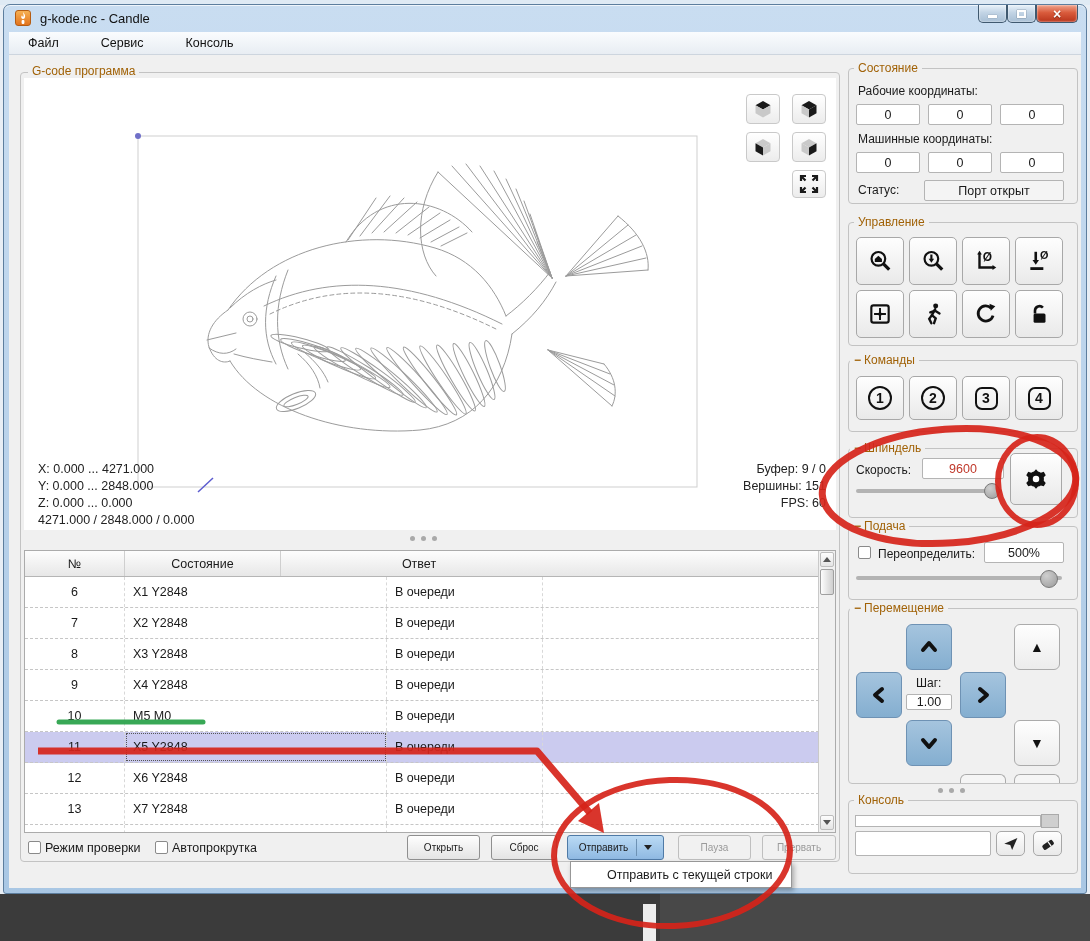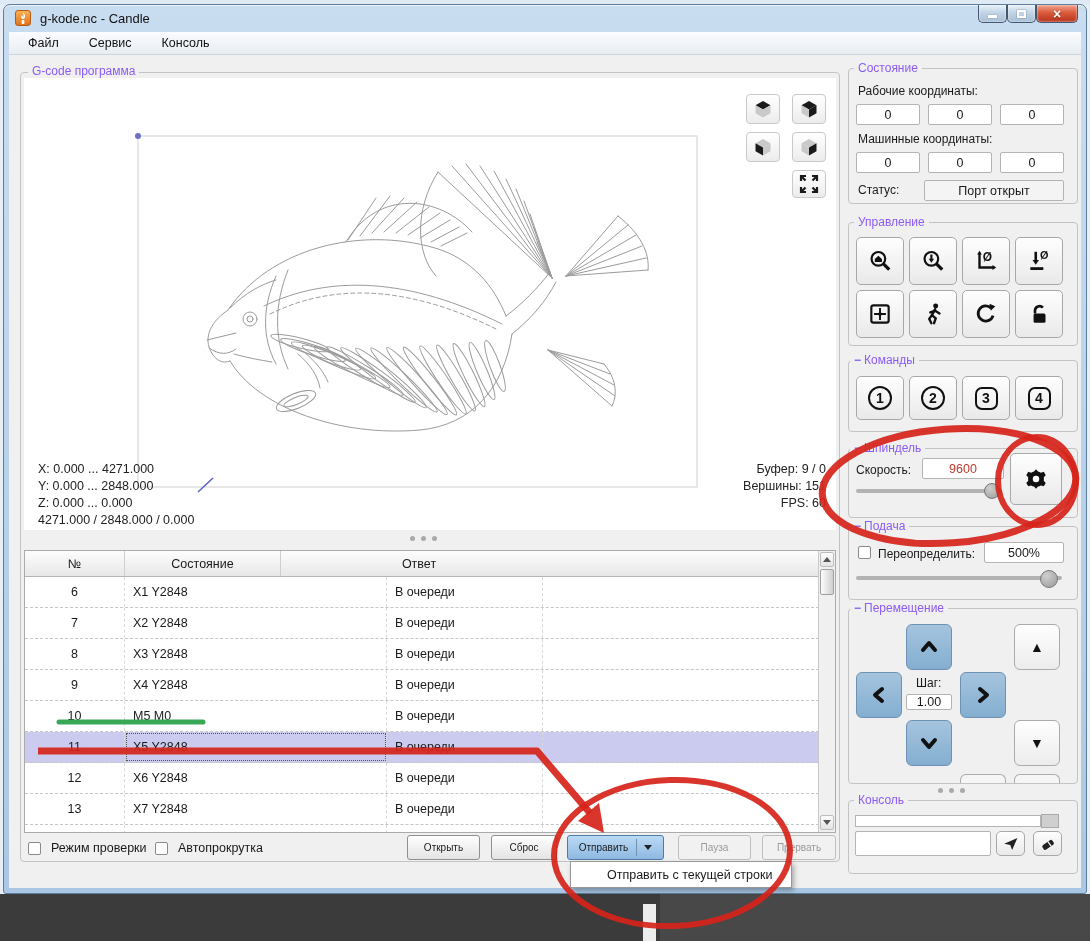--- a/index.html
+++ b/index.html
@@ -15,27 +15,27 @@
   .win{left:3px;top:4px;width:1084px;height:890px;background:linear-gradient(#c9ddf1,#a9c7e4);border:1px solid #5d7e9e;border-radius:7px 7px 3px 3px;box-shadow:inset 0 1px 0 rgba(255,255,255,.7)}
   .titlebar{left:3px;top:4px;width:1084px;height:29px}
   .app-icon{left:15px;top:10px;width:16px;height:16px;border-radius:3px;background:linear-gradient(#f6b053,#e2731d);border:1px solid #b55c12}
   .app-icon svg{display:block}
   .title-text{left:40px;top:11px;font-size:13px;color:#111}
   .winbtn{top:5px;height:18px;border:1px solid #40596f;border-top:none;display:flex;align-items:center;justify-content:center;border-radius:0 0 5px 5px;background:linear-gradient(#e9f2fa,#c2d4e5 45%,#a7bed4);box-shadow:inset 0 0 2px #fff}
   .winbtn.close{background:linear-gradient(#f0a38c,#d95b3c 45%,#b8341b);color:#fff;font-weight:bold;font-size:14px;text-shadow:0 1px 1px #7e2410}
   .minbar{width:9px;height:3px;background:#fff;box-shadow:0 0 1px #345;margin-top:6px}
   .maxbox{width:9px;height:8px;border:2px solid #fff;box-shadow:0 0 1px #345}
   
-  .menubar{left:9px;top:32px;width:1072px;height:23px;background:linear-gradient(#fafcfe,#e8edf3);border-bottom:1px solid #cdd5de;display:flex;align-items:center;padding-left:8px;gap:8px}
+  .menubar{left:9px;top:32px;width:1072px;height:23px;background:linear-gradient(#fafcfe,#e8edf3);border-bottom:1px solid #cdd5de;display:flex;align-items:center;padding-left:8px;gap:20px}
   .menu-item{padding:3px 11px;font-size:12.5px;color:#111}
   
   .client{left:9px;top:55px;width:1072px;height:833px;background:#f0f0f0}
   
   .grp{position:absolute;border:1px solid #c3c3c3;border-radius:4px}
-  .grp-label{position:absolute;font-size:12px;color:#8b5cf6;background:#f0f0f0;padding:0 4px;white-space:nowrap}
+  .grp-label{position:absolute;font-size:12px;color:#a16207;background:#f0f0f0;padding:0 4px;white-space:nowrap}
   .marker{font-weight:bold;margin-right:3px}
   
   .viewport{left:24px;top:78px;width:812px;height:452px;background:#fff}
   .stats{position:absolute;font-size:12.5px;color:#222;line-height:17px}
   .cubebtn{position:absolute;width:34px;height:30px;background:linear-gradient(#ffffff,#ececec);border:1px solid #c9c9c9;border-radius:4px;display:flex;align-items:center;justify-content:center}
   
   .dots{position:absolute;display:flex;gap:6px}
   .dots i{width:5px;height:5px;border-radius:50%;background:#a9a9a9}
   
   .gtable{left:24px;top:550px;width:812px;height:283px;background:#fff;border:1px solid #ababab}
@@ -46,21 +46,21 @@
   .tr.sel{background:#cbcbef}
   .td{display:flex;align-items:center;font-size:12.5px;border-right:1px dashed #d8d8d8;padding-left:8px}
   .td.num{justify-content:center;padding-left:0}
   .tr.sel .td.cmd{outline:1px dotted #555;outline-offset:-2px}
   .vscroll{position:absolute;right:0;top:0;width:17px;height:281px;background:#f0f0f0;border-left:1px solid #c9c9c9}
   .varrow{position:absolute;left:1px;width:14px;height:15px;background:linear-gradient(#fdfdfd,#e4e4e4);border:1px solid #bdbdbd;border-radius:2px;display:flex;align-items:center;justify-content:center}
   .tri-up{width:0;height:0;border-left:4px solid transparent;border-right:4px solid transparent;border-bottom:5px solid #555}
   .tri-dn{width:0;height:0;border-left:4px solid transparent;border-right:4px solid transparent;border-top:5px solid #555}
   .vthumb{position:absolute;left:1px;top:18px;width:14px;height:26px;background:linear-gradient(90deg,#fdfdfd,#cfcfcf);border:1px solid #9f9f9f;border-radius:2px}
   
-  .chk{position:absolute;display:flex;align-items:center;gap:10px;font-size:12.5px}
+  .chk{position:absolute;display:flex;gap:4px;font-size:12.5px}
   .box{width:13px;height:13px;background:#fff;border:1px solid #8a8a8a;border-radius:2px}
   .pbtn{position:absolute;height:25px;display:flex;align-items:center;justify-content:center;font-size:10px;background:linear-gradient(#fefefe,#e4e4e4);border:1px solid #8f8f8f;border-radius:3px}
   .pbtn.disabled{color:#9a9a9a;background:#f1f1f1;border-color:#bfbfbf}
   .pbtn.send{background:linear-gradient(#badaf4,#8fb9e2);border-color:#4f7aa6}
   .send-arrow{width:0;height:0;border-left:4px solid transparent;border-right:4px solid transparent;border-top:5px solid #222;margin-left:7px}
   .send-sep{width:1px;height:17px;background:#6d92b4;margin-left:8px}
   .dropdown{left:570px;top:861px;width:222px;height:27px;background:#fff;border:1px solid #979797;box-shadow:2px 3px 5px rgba(0,0,0,.3);display:flex;align-items:center;padding-left:36px;font-size:12.5px;z-index:40}
   
   .field{position:absolute;background:#fff;border:1px solid #b4b4b4;border-radius:2px;display:flex;align-items:center;justify-content:center;font-size:12.5px}
   .toolbtn{position:absolute;width:48px;height:48px;background:linear-gradient(#fefefe,#e9e9e9);border:1px solid #a8a8a8;border-radius:5px;display:flex;align-items:center;justify-content:center}

